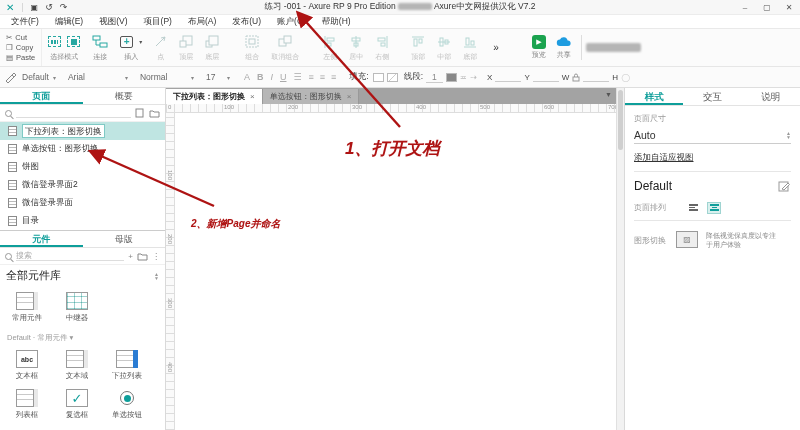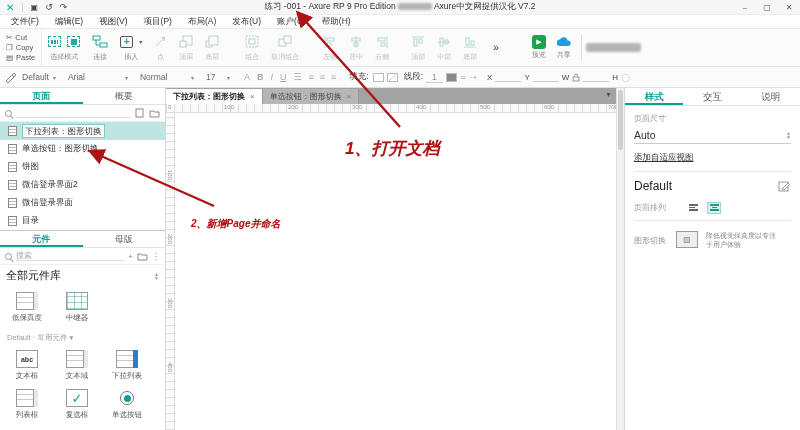--- a/index.html
+++ b/index.html
@@ -471,21 +471,21 @@
         <span class="updown">
             <span>▲</span>
             <span>▼</span>
           </span>
       </div>
       <div class="widget-grid">
         <div class="witem">
           <span class="wic lines">
               <span class="spin"></span>
             </span>
-          <span>低保真度</span>
+          <span>常用元件</span>
         </div>
         <div class="witem">
           <span class="wic grid9"></span>
           <span>中继器</span>
         </div>
       </div>
       <div class="section-sub">Default · 常用元件 ▾</div>
       <div class="widget-grid">
         <div class="witem">
           <span class="wic abc">abc</span>

